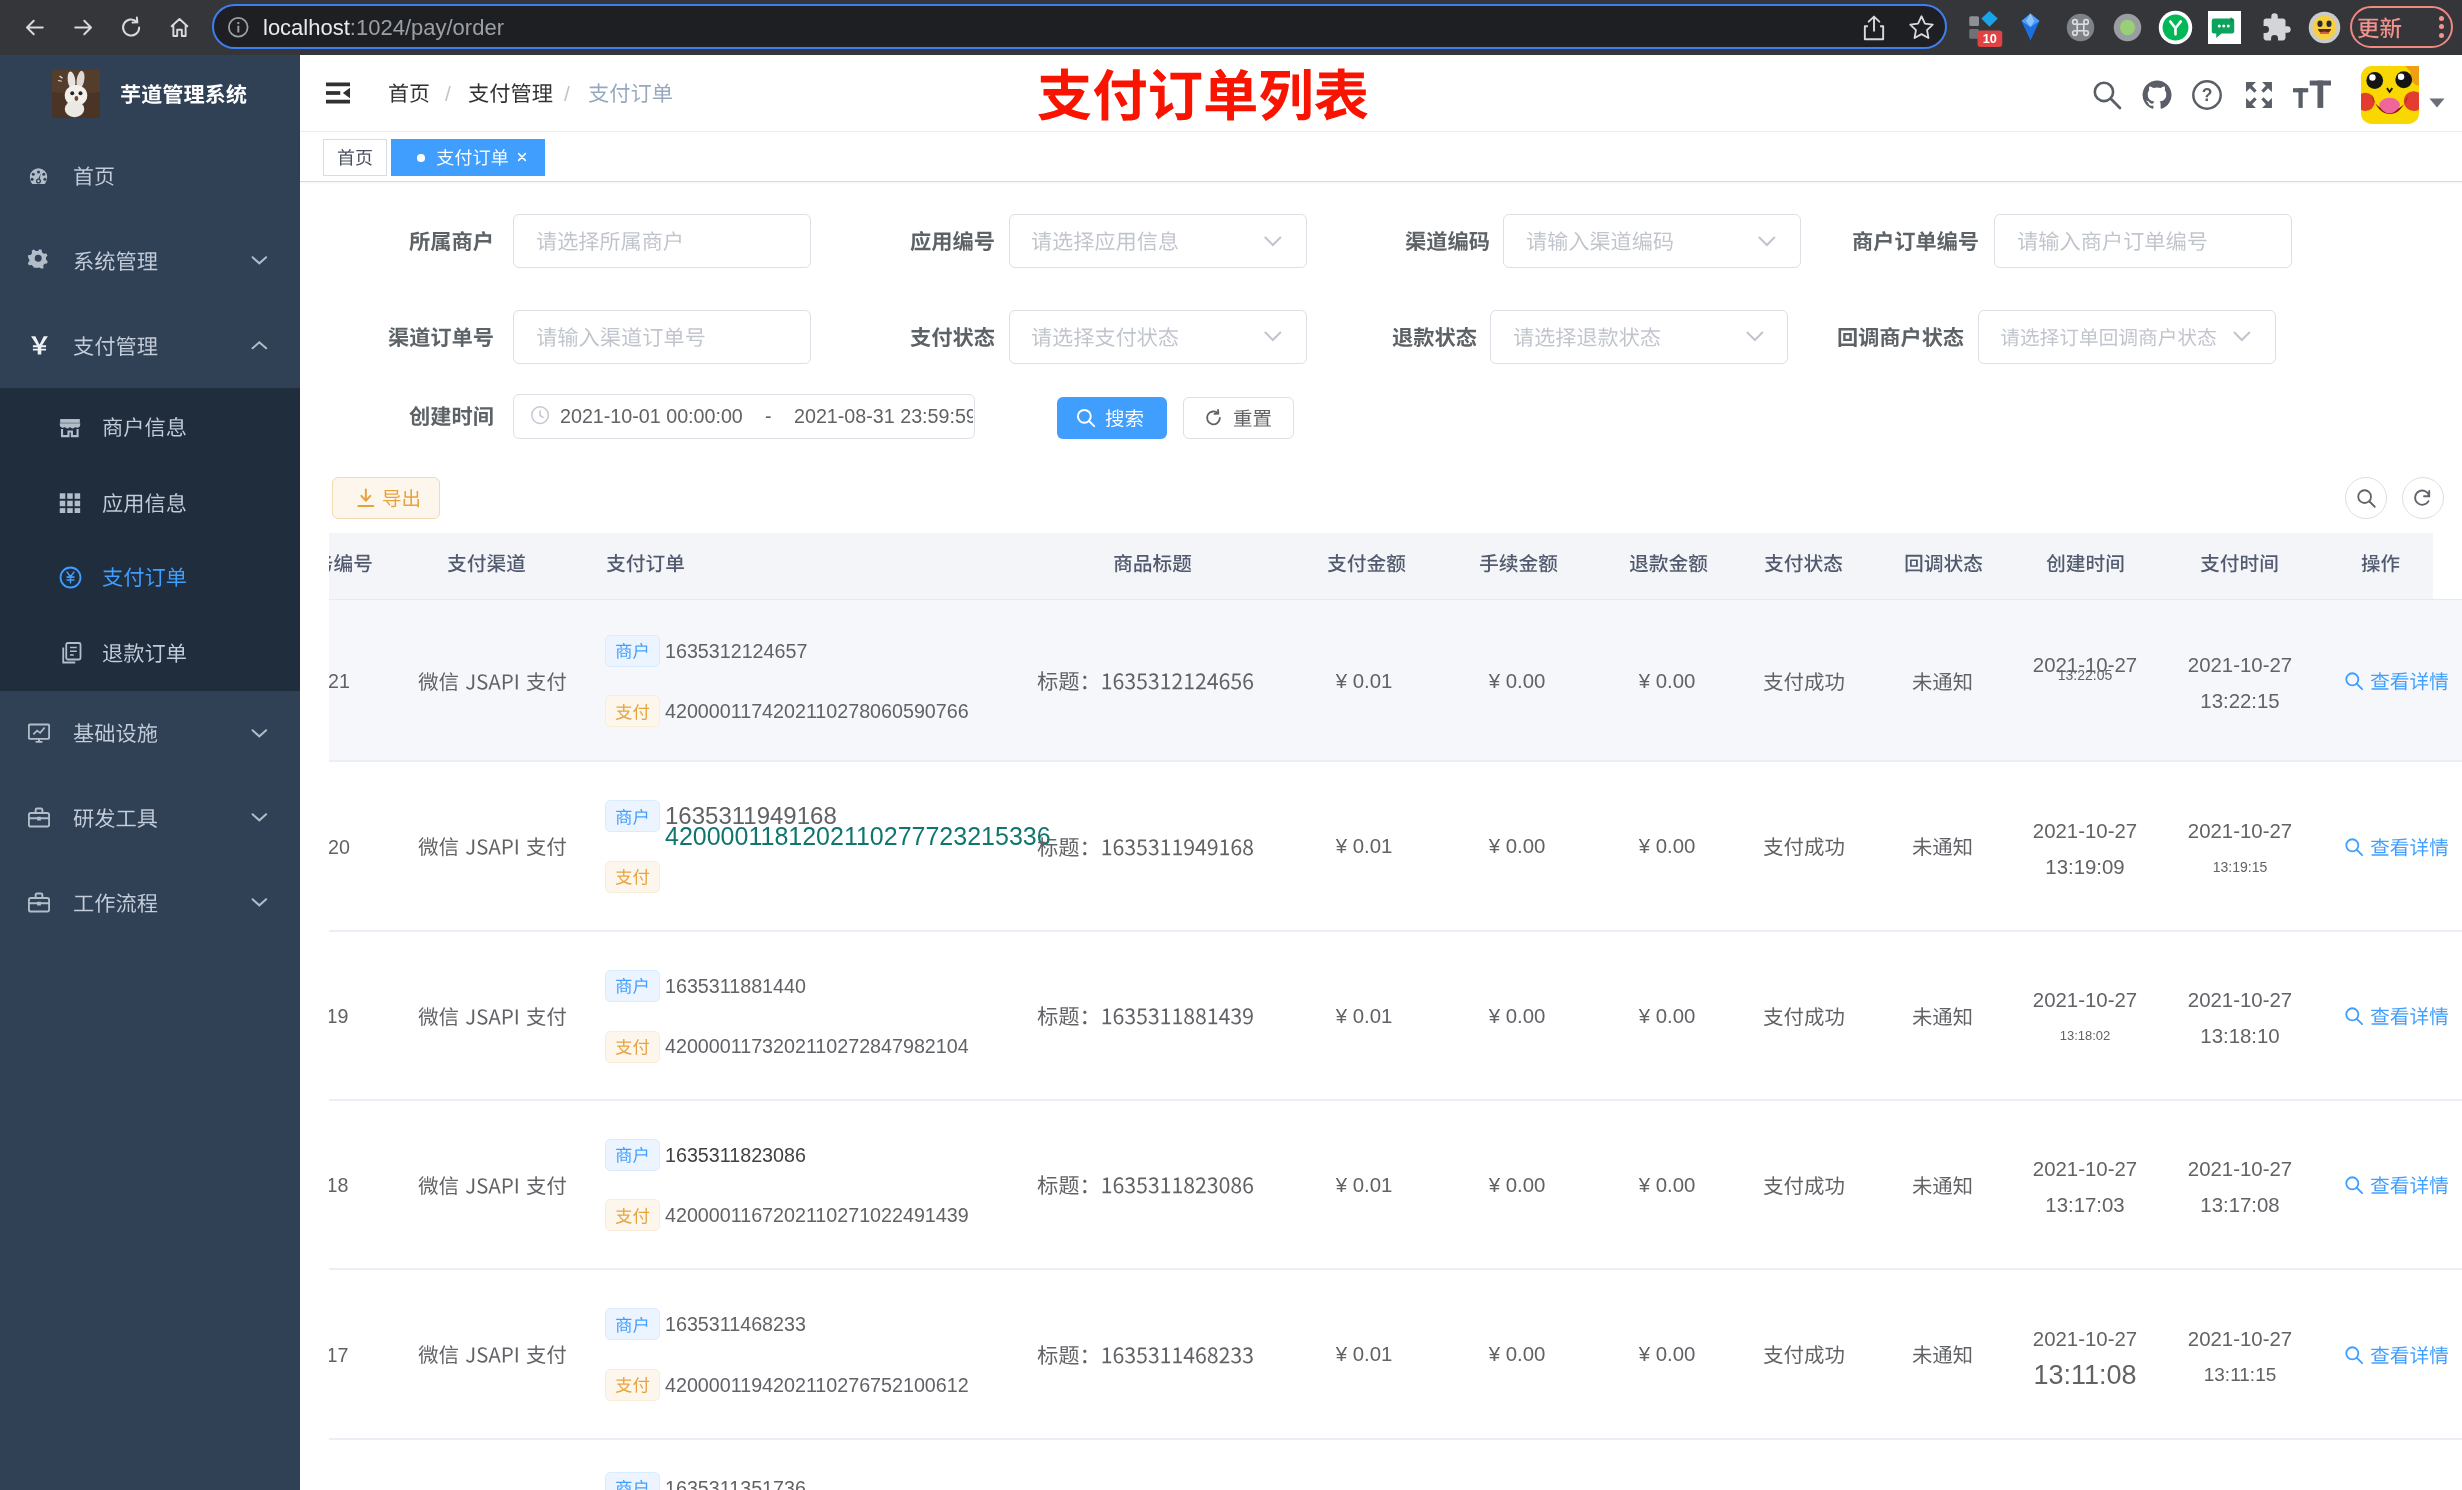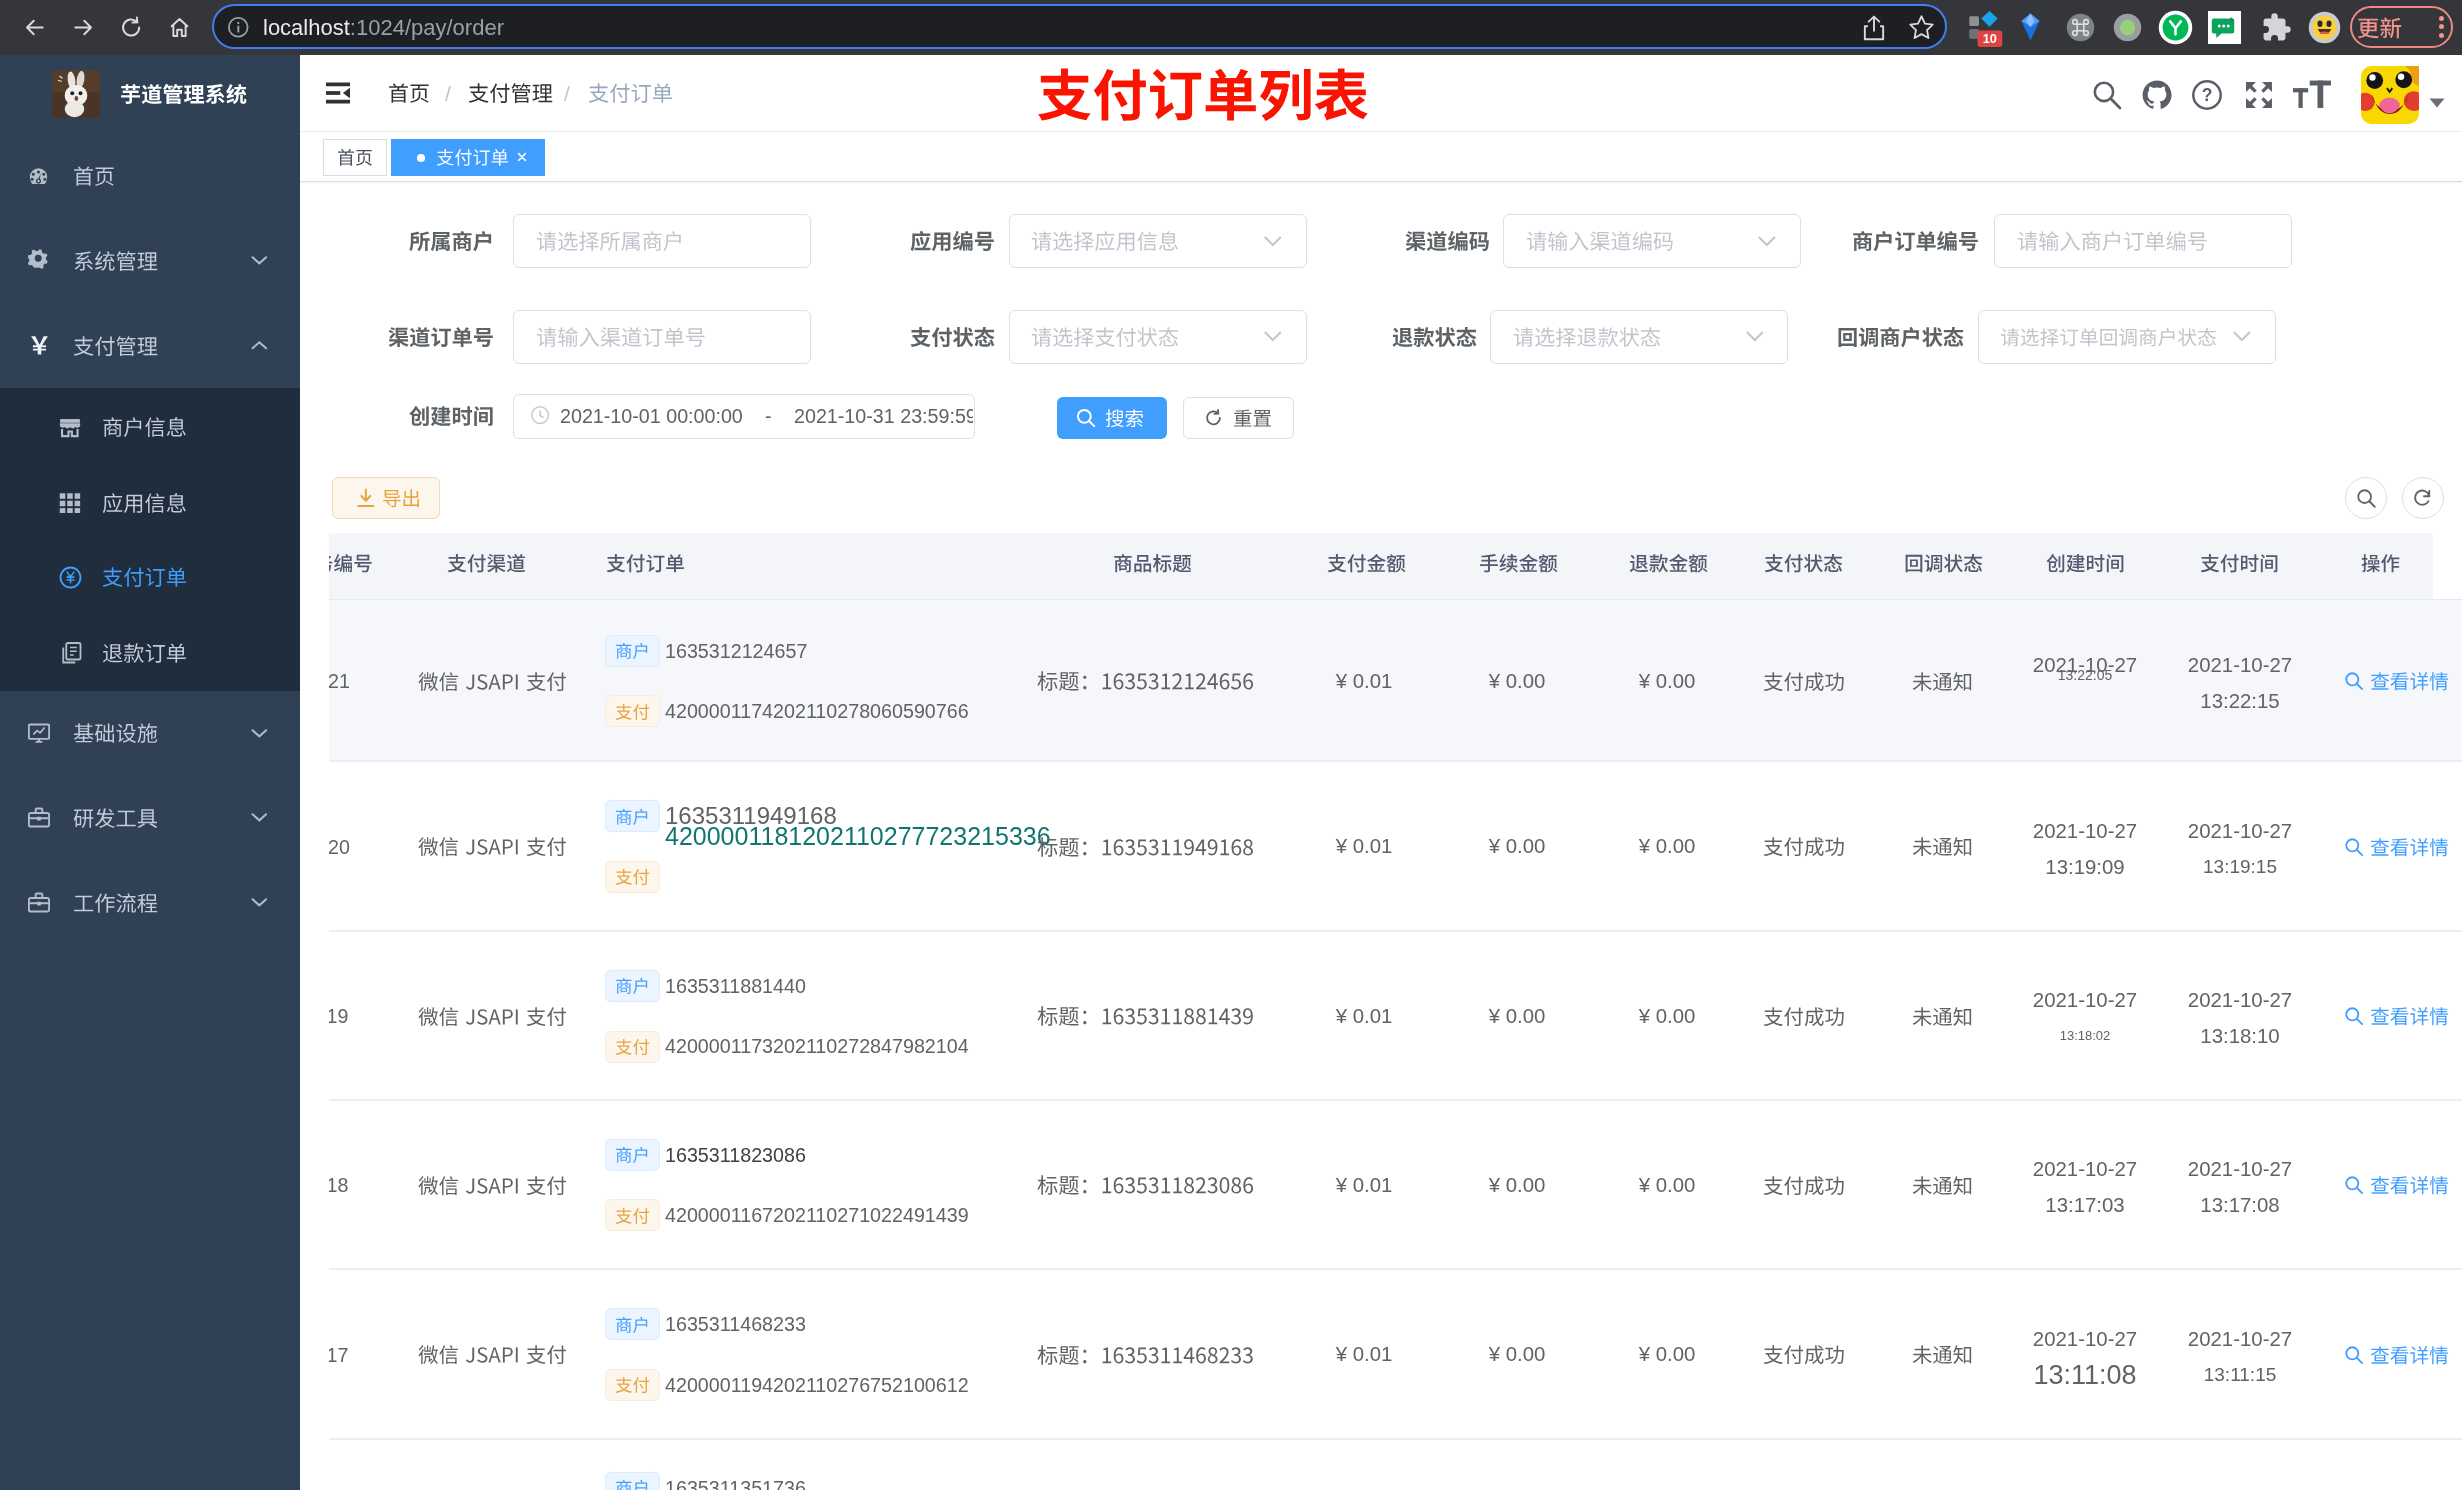--- a/index.html
+++ b/index.html
@@ -722,21 +722,21 @@
         <use href="#b95f4" x="3000"></use>
       </g>
     </svg>
     <div style="position:absolute;left:513px;top:394px;width:462px;height:45px;border:1.5px solid #dcdfe6;border-radius:6px;box-sizing:border-box;background:#fff"></div>
     <svg style="position:absolute;left:531px;top:406px;" width="19.7" height="19.7" viewBox="0 0 26 26">
       <circle cx="12" cy="12" r="11" stroke="#c3c8d2" stroke-width="2" fill="none"></circle>
       <path d="M12 6.5 V12.5 L16 15" stroke="#c3c8d2" stroke-width="2" fill="none" stroke-linecap="round"></path>
     </svg>
     <div style="position:absolute;left:560px;top:405px;font-size:19.7px;line-height:23.5px;color:#5f6266;white-space:pre">2021-10-01 00:00:00</div>
     <div style="position:absolute;left:765px;top:405px;font-size:19.7px;line-height:23.5px;color:#5f6266">-</div>
-    <div style="position:absolute;left:794px;top:405px;width:179px;height:23.5px;overflow:hidden;font-size:19.7px;line-height:23.5px;color:#5f6266;white-space:pre">2021-10-31 23:59:59</div>
+    <div style="position:absolute;left:794px;top:405px;width:179px;height:23.5px;overflow:hidden;font-size:19.7px;line-height:23.5px;color:#5f6266;white-space:pre">2021-08-31 23:59:59</div>
     <div style="position:absolute;left:1057px;top:397px;width:110px;height:42px;background:#409eff;border-radius:6px"></div>
     <svg style="position:absolute;left:1076px;top:408px;" width="19.7" height="19.7" viewBox="0 0 26 26">
       <circle cx="11" cy="11" r="8.5" stroke="#fff" stroke-width="2.6" fill="none"></circle>
       <path d="M17.5 17.5 L24 24" stroke="#fff" stroke-width="2.6" stroke-linecap="round"></path>
     </svg>
     <svg style="position:absolute;left:1105px;top:407px;overflow:visible;" width="39" height="25.6" viewBox="0 0 52 33.7969">
       <g fill="#ffffff" transform="translate(0,24.70) scale(0.026000,-0.026000)">
         <use href="#r641c" x="0"></use>
         <use href="#r7d22" x="1000"></use>
       </g>
@@ -1027,21 +1027,21 @@
     <svg style="position:absolute;left:1912px;top:835px;overflow:visible;" width="61" height="26.6" viewBox="0 0 81 35.0938">
       <g fill="#606266" transform="translate(0,25.65) scale(0.027000,-0.027000)">
         <use href="#r672a" x="0"></use>
         <use href="#r901a" x="1000"></use>
         <use href="#r77e5" x="2000"></use>
       </g>
     </svg>
     <div style="position:absolute;left:2085px;top:819px;font-size:20.4px;line-height:24px;color:#606266;transform:translateX(-50%);white-space:pre">2021-10-27</div>
     <div style="position:absolute;left:2085px;top:855px;font-size:20.4px;line-height:24px;color:#606266;transform:translateX(-50%);white-space:pre">13:19:09</div>
     <div style="position:absolute;left:2240px;top:819px;font-size:20.4px;line-height:24px;color:#606266;transform:translateX(-50%);white-space:pre">2021-10-27</div>
-    <div style="position:absolute;left:2240px;top:855px;font-size:19px;line-height:24px;color:#606266;transform:translateX(-50%);white-space:pre">13:19:15</div>
+    <div style="position:absolute;left:2240px;top:855px;font-size:14px;line-height:24px;color:#606266;transform:translateX(-50%);white-space:pre">13:19:15</div>
     <svg style="position:absolute;left:2344px;top:837px;" width="20.4" height="20.4" viewBox="0 0 27 27">
       <circle cx="11" cy="11" r="8" stroke="#409eff" stroke-width="2.4" fill="none"></circle>
       <path d="M17 17 L24 24" stroke="#409eff" stroke-width="2.4" stroke-linecap="round"></path>
     </svg>
     <svg style="position:absolute;left:2370px;top:836px;overflow:visible;" width="79" height="25.6" viewBox="0 0 104 33.7969">
       <g fill="#409eff" transform="translate(0,24.70) scale(0.026000,-0.026000)">
         <use href="#r67e5" x="0"></use>
         <use href="#r770b" x="1000"></use>
         <use href="#r8be6" x="2000"></use>
         <use href="#r60c5" x="3000"></use>

